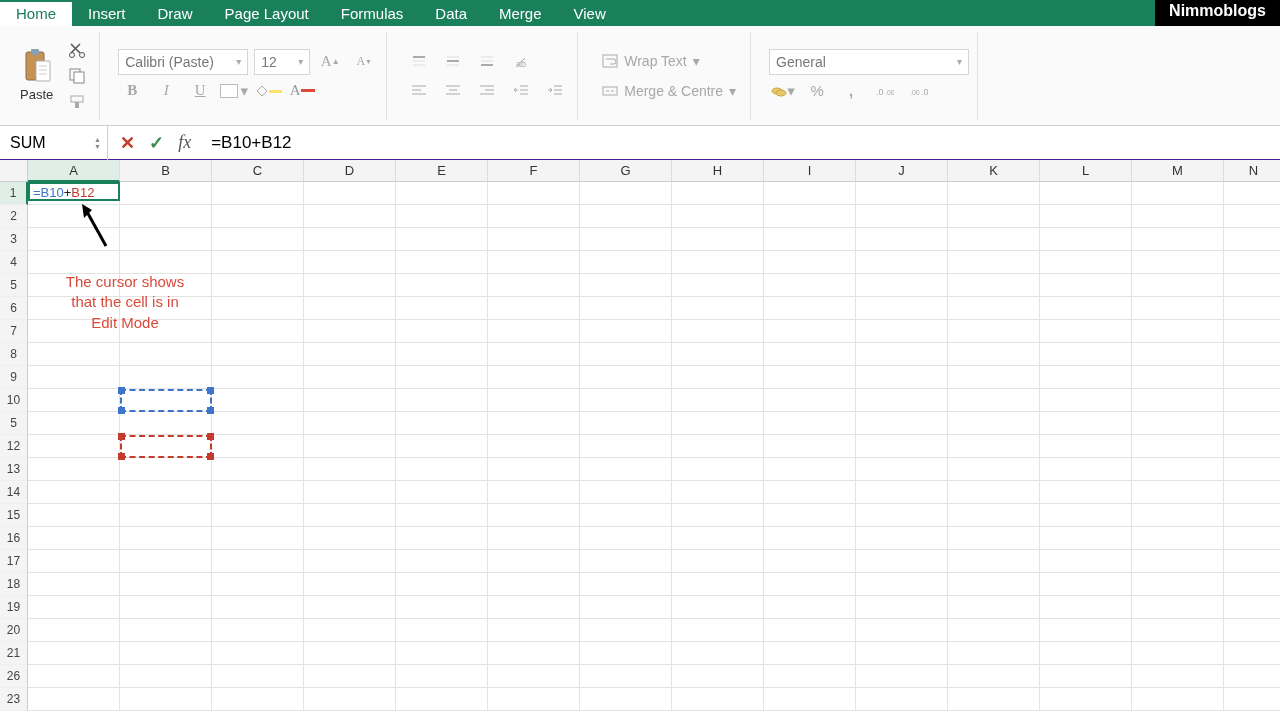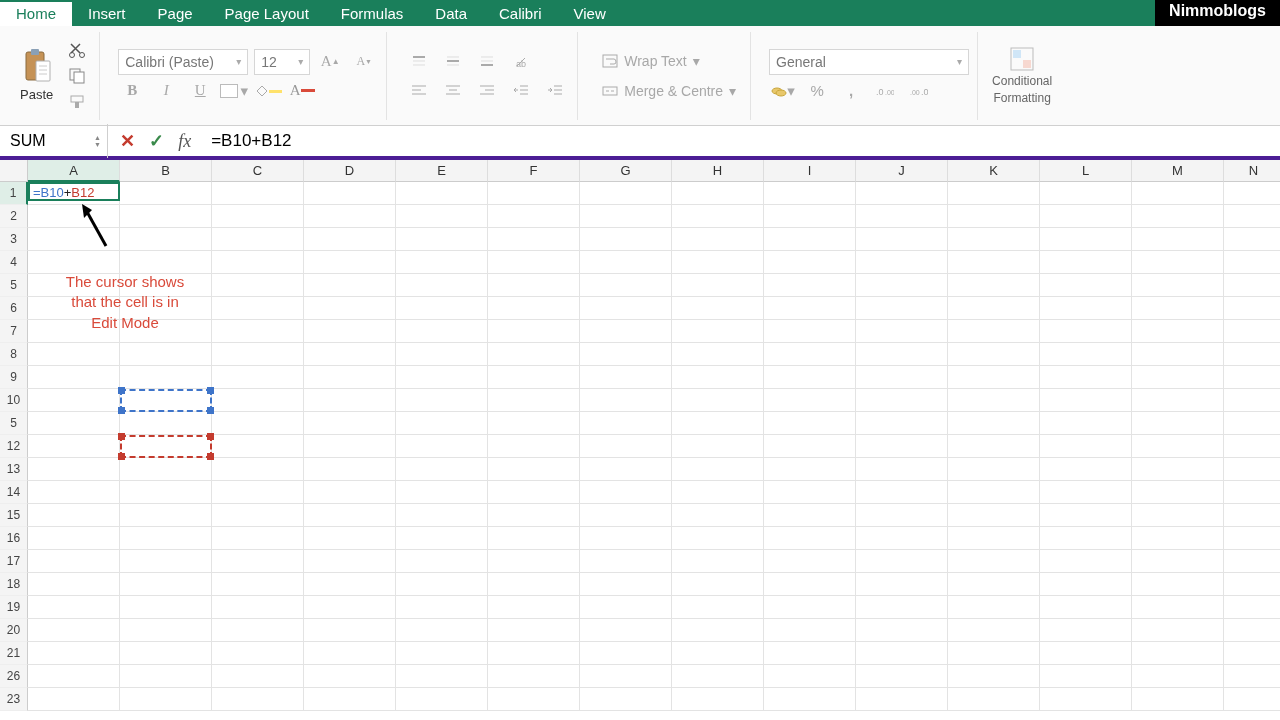--- a/index.html
+++ b/index.html
@@ -19,21 +19,21 @@
 .clip-icon { width: 30px; height: 36px; }
 .clip-label { font-size: 13px; color: #333; }
 .iconbtn { width: 28px; height: 24px; display: flex; align-items: center; justify-content: center; color: #a8a8a8; font-size: 15px; cursor: pointer; border-radius: 3px; }
 .sel { display: flex; align-items: center; justify-content: space-between; padding: 0 6px; height: 26px; background: #fff; border: 1px solid #d6d6d6; color: #777; font-size: 14px; }
 .sel .caret { font-size: 10px; color: #aaa; }
 .textbtn { display: flex; align-items: center; gap: 6px; color: #a8a8a8; font-size: 14px; padding: 0 6px; height: 26px; cursor: pointer; }
 .square { width: 18px; height: 14px; border: 1px solid #bbb; background: #fff; }
 .cond { display: flex; flex-direction: column; align-items: center; gap: 2px; color: #666; font-size: 12px; line-height: 1.2; padding: 0 4px; }
 
 
-.fbar { display: flex; align-items: center; height: 34px; border-bottom: 4px solid #4c1d95; }
+.fbar { display: flex; align-items: center; height: 34px; border-bottom: 1px solid #4c1d95; }
 .namebox { display: flex; align-items: center; justify-content: space-between; width: 108px; height: 34px; border-right: 1px solid #cfcfcf; padding: 0 6px 0 10px; font-size: 16px; }
 .namebox .spin { display: flex; flex-direction: column; font-size: 7px; color: #888; line-height: 7px; }
 .fbtns { display: flex; align-items: center; gap: 14px; padding: 0 12px; }
 .cancel { color: #c43b2e; font-size: 18px; font-weight: bold; cursor: pointer; }
 .enter { color: #3a8a4b; font-size: 18px; font-weight: bold; cursor: pointer; }
 .fx { font-style: italic; font-family: serif; font-size: 18px; color: #555; }
 .finput { flex: 1; border: none; outline: none; font-size: 17px; padding: 0 8px; }
 
 
 .grid { position: relative; }
@@ -59,25 +59,25 @@
 .red .hdl { background: #c43b2e; }
 .annot { position: absolute; color: #d94a3a; font-size: 15px; text-align: center; line-height: 1.35; }
 .arrow { position: absolute; }
 </style>
 </head>
 <body>
 
 <div class="tabs">
   <div class="tab active">Home</div>
   <div class="tab">Insert</div>
-  <div class="tab">Page</div>
+  <div class="tab">Draw</div>
   <div class="tab">Page Layout</div>
   <div class="tab">Formulas</div>
   <div class="tab">Data</div>
-  <div class="tab">Calibri</div>
+  <div class="tab">Merge</div>
   <div class="tab">View</div>
   <div class="brand">Nimmoblogs</div>
 </div>
 
 <div class="ribbon">
   <div class="group">
     <div class="row">
       <div class="big-btn">
         <svg class="clip-icon" viewBox="0 0 30 36">
             <rect x="4" y="3" width="18" height="28" rx="2" fill="#c59256" stroke="#8a6a3e"></rect>
@@ -260,29 +260,20 @@
         </div>
       <div class="iconbtn">
           <svg width="18" height="12">
             <text x="0" y="10" font-size="7" fill="#aaa">.00</text>
             <text x="11" y="10" font-size="9" fill="#aaa">.0</text>
           </svg>
         </div>
     </div>
   </div>
 
-  <div class="cond">
-    <svg width="26" height="26">
-        <rect x="2" y="2" width="22" height="22" fill="none" stroke="#bbb"></rect>
-        <rect x="4" y="4" width="8" height="8" fill="#d0e6f7"></rect>
-        <rect x="14" y="14" width="8" height="8" fill="#f7d8d0"></rect>
-      </svg>
-    <span>Conditional</span>
-      <span>Formatting</span>
-  </div>
 </div>
 
 <div class="fbar">
   <div class="namebox">
     <span>SUM</span>
     <span class="spin">▲<br>▼</span>
   </div>
   <div class="fbtns">
     <span class="cancel">✕</span>
     <span class="enter">✓</span>

